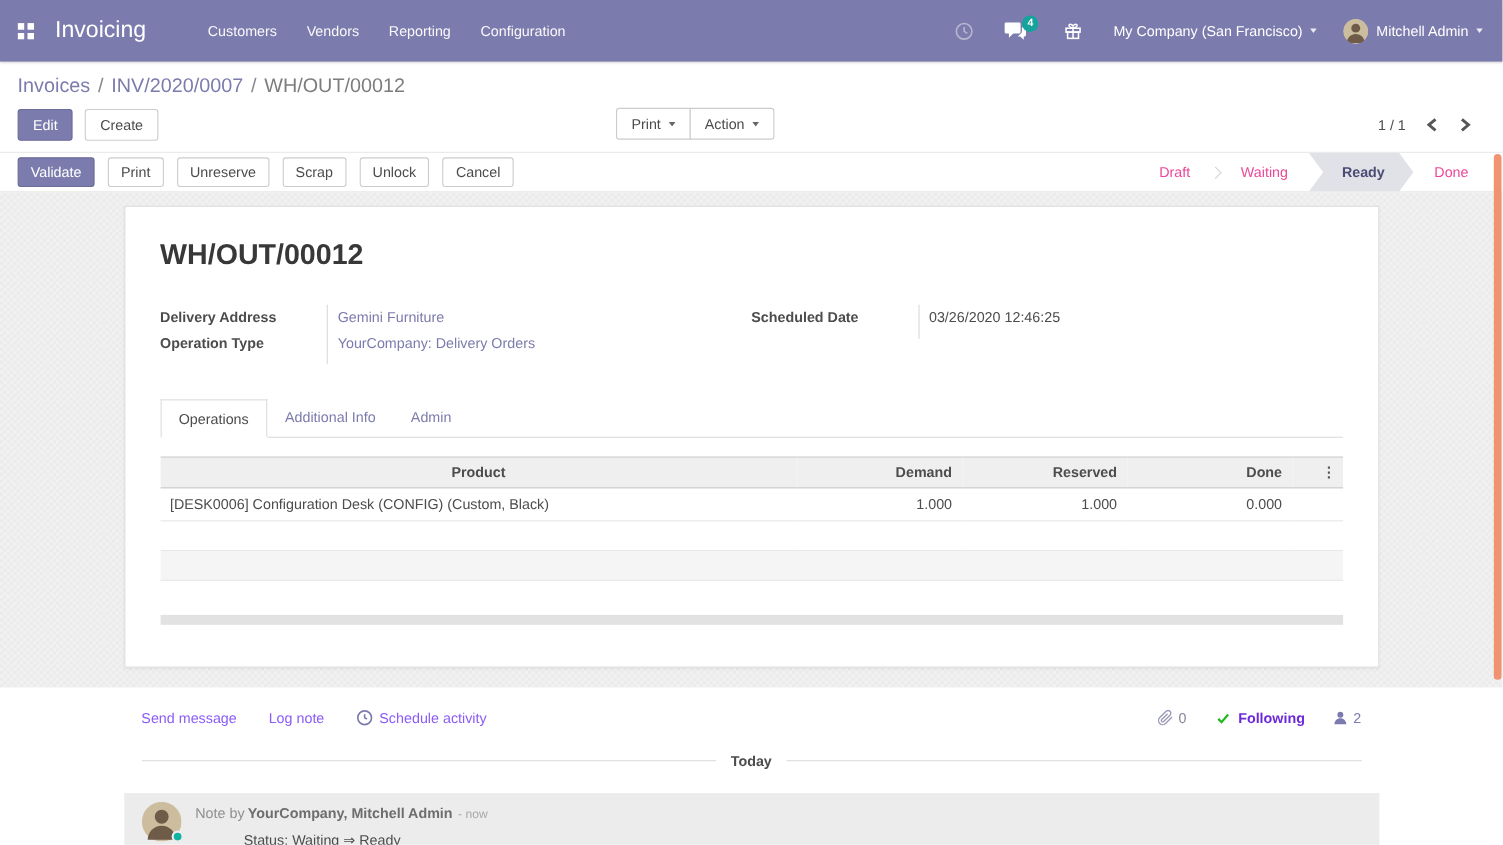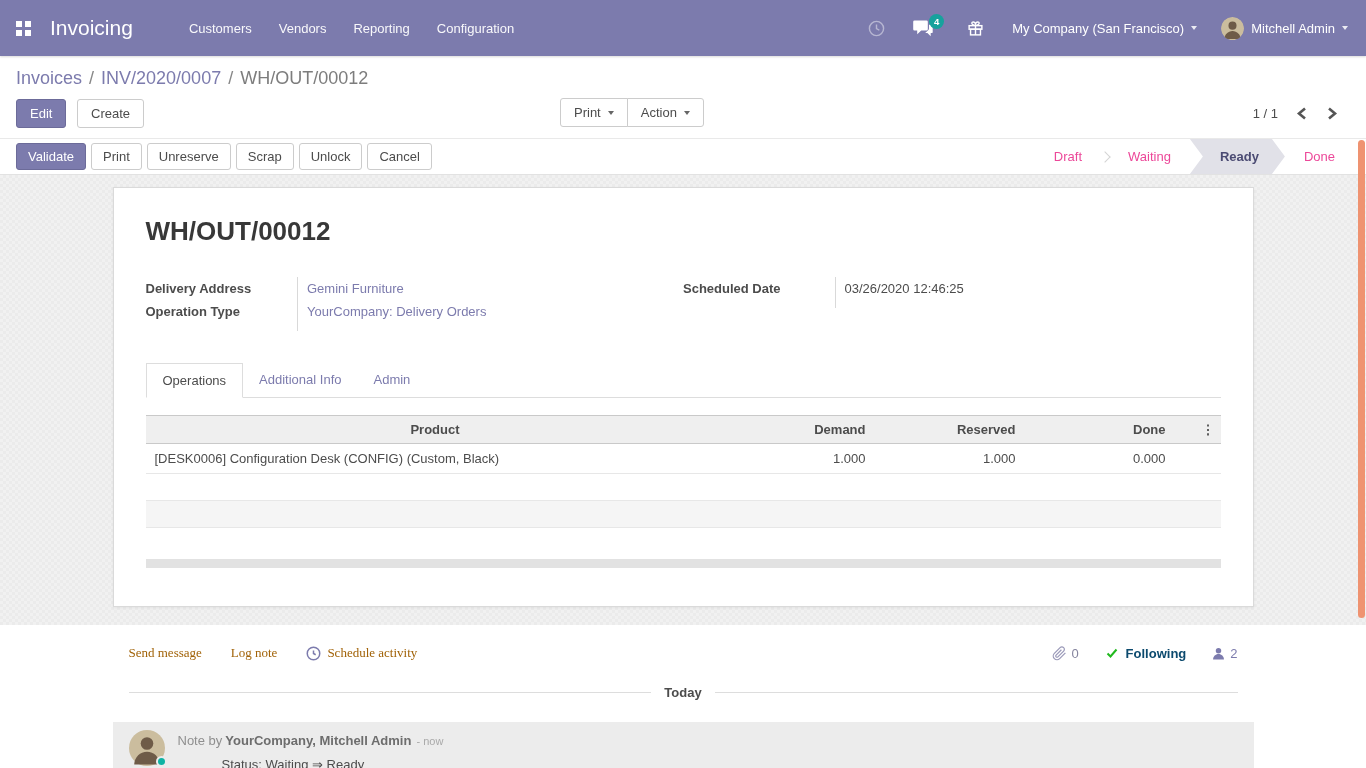--- a/index.html
+++ b/index.html
@@ -48,21 +48,21 @@
   .center-group .btn:last-child { border-radius:0 3px 3px 0; margin-left:-1px; }
   .btn .caret-d { display:inline-block; margin-left:7px; border-left:3.5px solid transparent;
                   border-right:3.5px solid transparent; border-top:4px solid #666; }
   .pager { margin-left:auto; display:flex; align-items:center; gap:16px; padding-right:10px; }
   .pager-count { color:#4c4c4c; }
   .pager-btn { background:none; border:none; cursor:pointer; display:flex; align-items:center; padding:2px; }
 
   
   .statusbar { height:37px; background:#fff; border-top:1px solid #e9e9e9; border-bottom:1px solid #e2e2e2;
                display:flex; align-items:center; padding-left:16px; }
-  .sb-buttons { display:flex; align-items:center; gap:5px; }
+  .sb-buttons { display:flex; align-items:center; gap:12px; }
   .sb-buttons .btn { height:27px; padding:4px 11px; }
   .sb-status { margin-left:auto; display:flex; align-items:center; height:100%; padding-right:12px; }
   .status-item { padding:0 19px; color:#ec4899; font-size:13px; height:100%; display:flex; align-items:center; cursor:pointer; }
   .status-sep { width:8px; height:8px; border-top:1px solid #d4d4d4; border-right:1px solid #d4d4d4;
                 transform:rotate(45deg); flex:none; }
   .status-item.active { background:#e1e1e8; color:#4b4b73; font-weight:700; padding:0 26px 0 30px;
       clip-path:polygon(0 0, calc(100% - 13px) 0, 100% 50%, calc(100% - 13px) 100%, 0 100%, 13px 50%); }
 
   
   .content { height:450px; position:relative; background-color:#f1f1f1;
@@ -102,24 +102,24 @@
   .op-table th.opt { text-align:right; padding-right:6px; color:#555; font-weight:700; cursor:pointer; }
   .table-bottom-bar { height:9px; background:#e2e2e2; margin-top:4px; }
 
   .v-scrollbar { position:absolute; top:140px; right:1px; width:7px; height:478px;
                  background:#ef9371; border-radius:4px; z-index:20; cursor:grab; }
 
   
   .chatter { background:#fff; height:155px; }
   .chatter-inner { width:1141px; margin:0 auto; padding-top:20px; }
   .chatter-topbar { display:flex; align-items:center; padding:0 16px; }
-  .chatter-topbar .clink { color:#a16207; margin-right:29px; font-size:13px; display:flex; align-items:center; gap:6px;font-family:Liberation Serif, serif; }
+  .chatter-topbar .clink { color:#8b5cf6; margin-right:29px; font-size:13px; display:flex; align-items:center; gap:6px; }
   .chatter-right { margin-left:auto; display:flex; align-items:center; }
   .attach { display:flex; align-items:center; gap:4px; color:#85849e; cursor:pointer; margin-right:26px; }
-  .following { display:flex; align-items:center; gap:7px; color:#0c4a6e; font-weight:700; cursor:pointer; margin-right:26px; }
+  .following { display:flex; align-items:center; gap:7px; color:#6d28d9; font-weight:700; cursor:pointer; margin-right:26px; }
   .followers { display:flex; align-items:center; gap:5px; color:#7c7bad; cursor:pointer; }
   .date-divider { display:flex; align-items:center; margin:24px 16px 0; }
   .date-divider .line { flex:1; height:1px; background:#ddd; }
   .date-divider .dtext { margin:0 13px; font-weight:700; color:#4c4c4c; font-size:13px; }
   .message { background:#ececec; margin-top:22px; padding:8px 16px; display:flex; height:70px; }
   .msg-avatar { width:36px; height:36px; border-radius:50%; overflow:hidden; position:relative; flex:none; }
   .avatar-wrap { position:relative; width:36px; height:36px; flex:none; }
   .presence-dot { position:absolute; bottom:-1px; right:-2px; width:11px; height:11px; border-radius:50%;
                   background:#0fb3a4; border:2px solid #ececec; }
   .msg-body { margin-left:13px; padding-top:3px; font-size:13px; }

